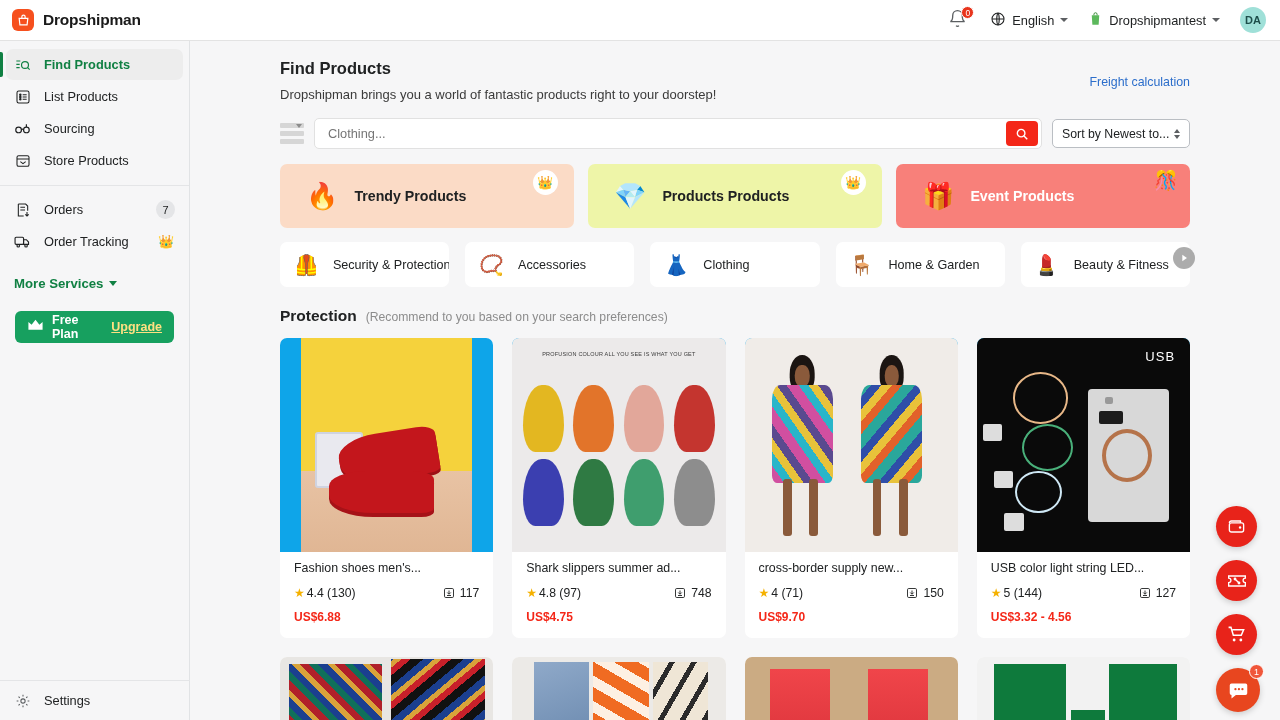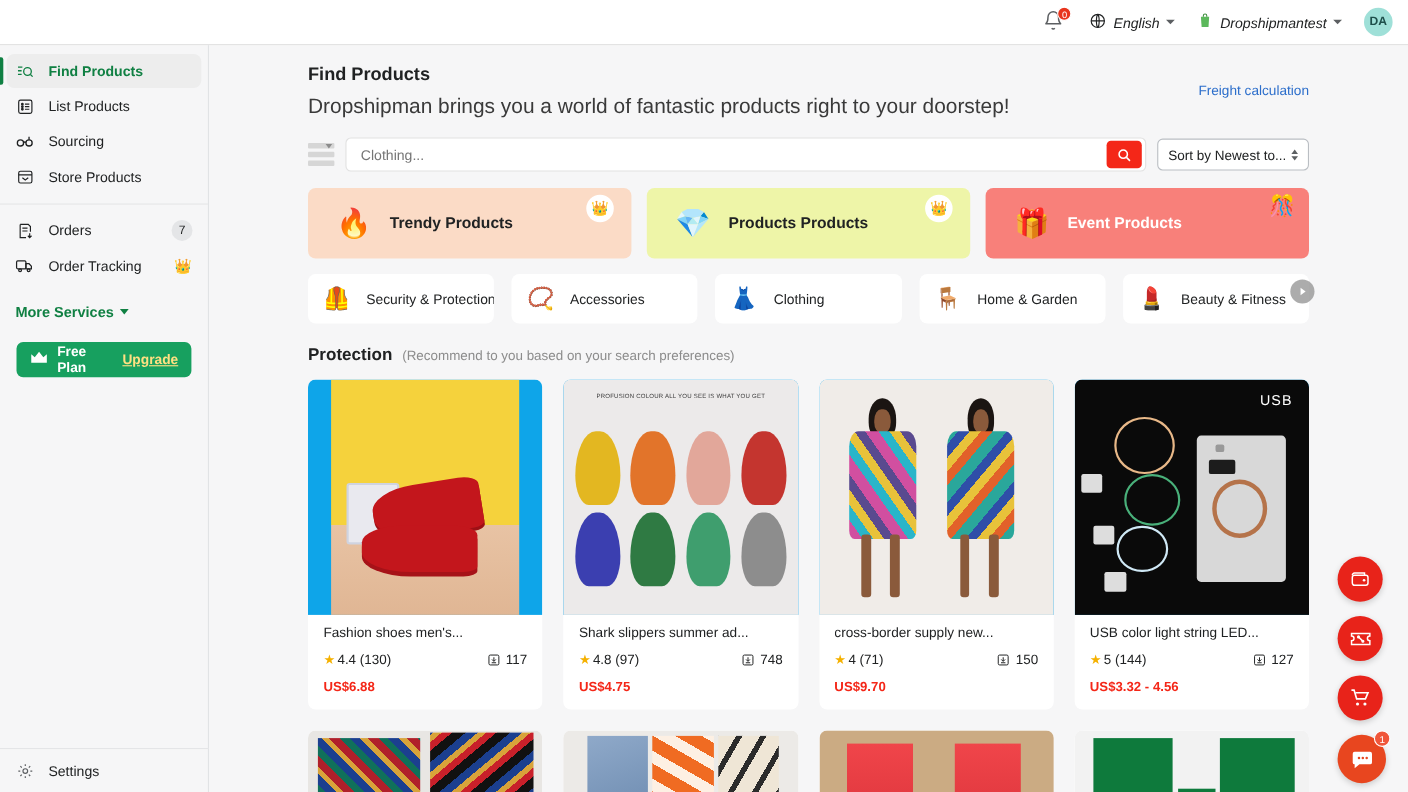--- a/index.html
+++ b/index.html
@@ -30,21 +30,21 @@
   .top-right { margin-left: auto; display: flex; align-items: center; gap: 20px; padding-right: 14px; }
   .bell-wrap { position: relative; width: 22px; height: 22px; }
   .badge-dot {
     position: absolute; top: -3px; right: -4px;
     min-width: 13px; height: 13px; padding: 0 3px;
     background: #e8351d; color: #fff;
     border-radius: 7px; font-size: 8.5px;
     display: flex; align-items: center; justify-content: center;
     border: 1.2px solid #fff;
   }
-  .top-item { display: flex; align-items: center; gap: 6px; font-size: 12.8px; color: #202223; cursor: pointer; font-style: italic; }
+  .top-item { display: flex; align-items: center; gap: 6px; font-size: 12.8px; color: #202223; cursor: pointer; }
   .caret { width: 0; height: 0; border-left: 4px solid transparent; border-right: 4px solid transparent; border-top: 4.5px solid #5c5f62; }
   .avatar {
     width: 26px; height: 26px; border-radius: 50%;
     background: #9fe0d8; color: #1d4e4a;
     font-size: 11px; font-weight: bold;
     display: flex; align-items: center; justify-content: center;
   }
   
   .sidebar {
     position: absolute; top: 41px; left: 0;
@@ -93,21 +93,21 @@
     position: absolute; bottom: 0; left: 0; width: 190px;
     display: flex; align-items: center; gap: 13px;
     height: 40px; padding: 0 14px;
     font-size: 12.8px; color: #202223;
     border-top: 1px solid #e4e5e7; cursor: pointer;
   }
   
   .main { position: absolute; top: 41px; left: 190px; width: 1090px; height: 679px; overflow: hidden; background: #f6f6f7; }
   .page-head { padding: 18px 90px 0 90px; }
   .page-title { font-size: 16.5px; font-weight: bold; color: #202223; }
-  .page-sub { font-size: 19px; color: #3a3a3a; margin-top: 9px; }
+  .page-sub { font-size: 13px; color: #3a3a3a; margin-top: 9px; }
   .freight-link {
     position: absolute; top: 34px; right: 90px;
     font-size: 12.4px; color: #2c6ecb; cursor: pointer;
   }
   
   .search-row { display: flex; align-items: center; gap: 10px; padding: 16px 90px 0 90px; }
   .filter-icon-box { width: 24px; height: 26px; display: flex; flex-direction: column; justify-content: center; gap: 3px; cursor: pointer; }
   .fi-bar { height: 5px; background: #d6d6d6; border-radius: 1px; }
   .fi-bar.b1 { width: 24px; position: relative; }
   .fi-bar.b2 { width: 24px; }
@@ -235,20 +235,29 @@
     min-width: 15px; height: 15px; padding: 0 3px;
     background: #f0563a; color: #fff; border-radius: 8px;
     font-size: 9px; display: flex; align-items: center; justify-content: center;
     border: 1.2px solid #fff;
   }
 </style>
 </head>
 <body>
 
 <div class="topbar">
+  <div class="brand">
+    <div class="brand-logo">
+      <svg width="13" height="13" viewBox="0 0 24 24" fill="none" stroke="#fff" stroke-width="2.2">
+        <path d="M4 8h16l-1.4 12H5.4L4 8z"></path>
+          <path d="M9 8V5a3 3 0 0 1 6 0v3"></path>
+      </svg>
+    </div>
+    <div class="brand-name">Dropshipman</div>
+  </div>
   <div class="top-right">
     <div class="bell-wrap">
       <svg width="19" height="19" viewBox="0 0 24 24" fill="none" stroke="#5c5f62" stroke-width="1.7">
         <path d="M18 8a6 6 0 1 0-12 0c0 7-3 8-3 8h18s-3-1-3-8"></path>
           <path d="M13.7 21a2 2 0 0 1-3.4 0"></path>
       </svg>
       <span class="badge-dot">0</span>
     </div>
     <div class="top-item">
       <span>

